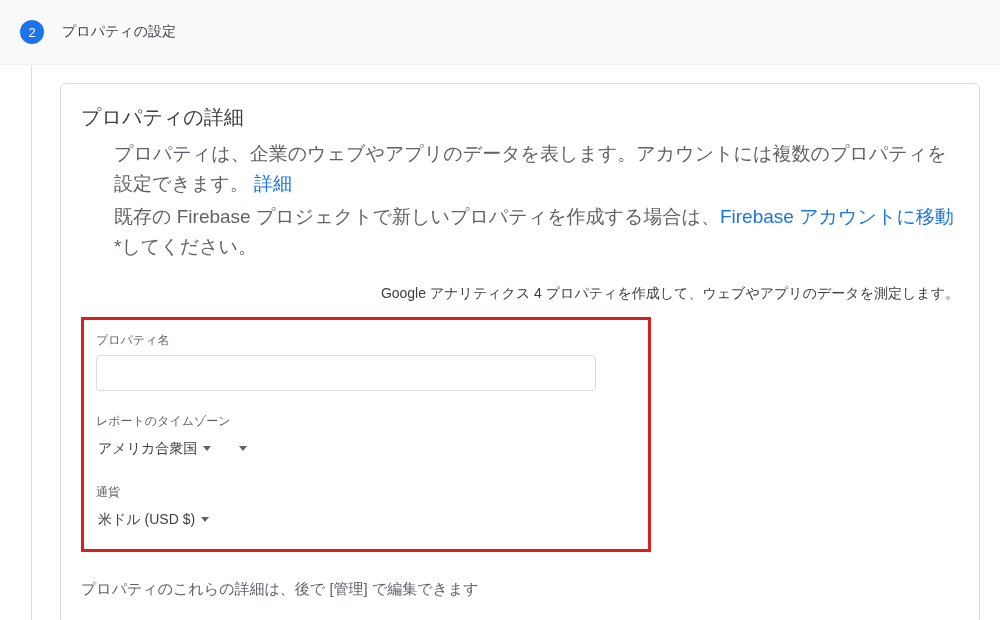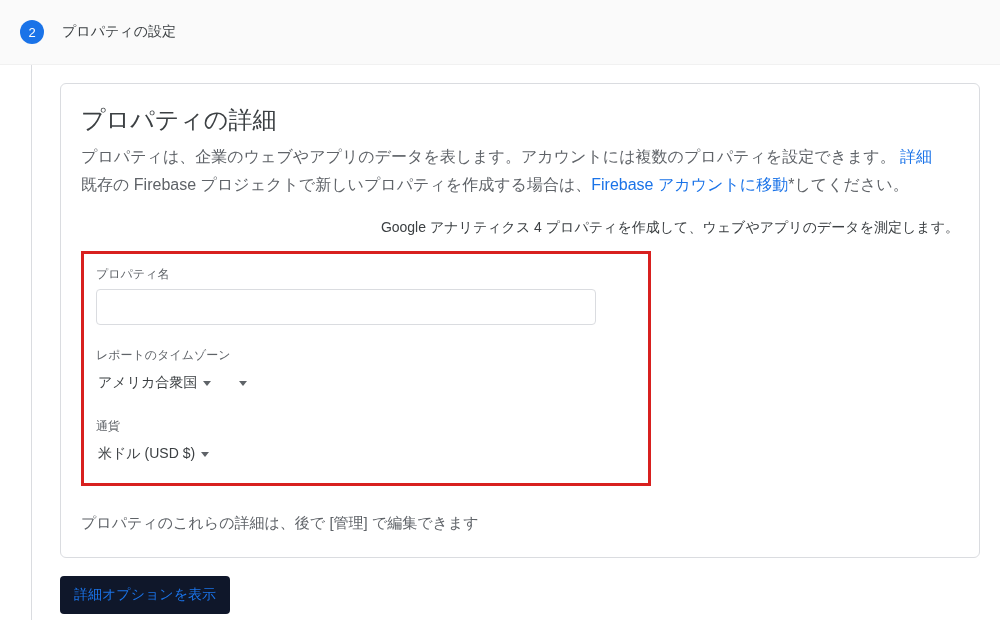--- a/index.html
+++ b/index.html
@@ -69,31 +69,32 @@
     }
     
     .card {
       border: 1px solid #dadce0;
       border-radius: 6px;
       padding: 20px 20px 24px 20px;
       margin-bottom: 18px;
     }
     
     .card-title {
-      font-size: 24px;
+      font-size: 20px;
       color: #3c4043;
       margin-bottom: 8px;
       font-weight: 400;
     }
     
     .card-desc {
-      font-size: 16px;
+      font-size: 19px;
       color: #5f6368;
       line-height: 1.6;
       margin-bottom: 2px;
+      margin-left: 33px;
     }
     
     .link {
       color: #1a73e8;
       cursor: pointer;
     }
     
     .section-lead {
       font-size: 14px;
       color: #3c4043;

